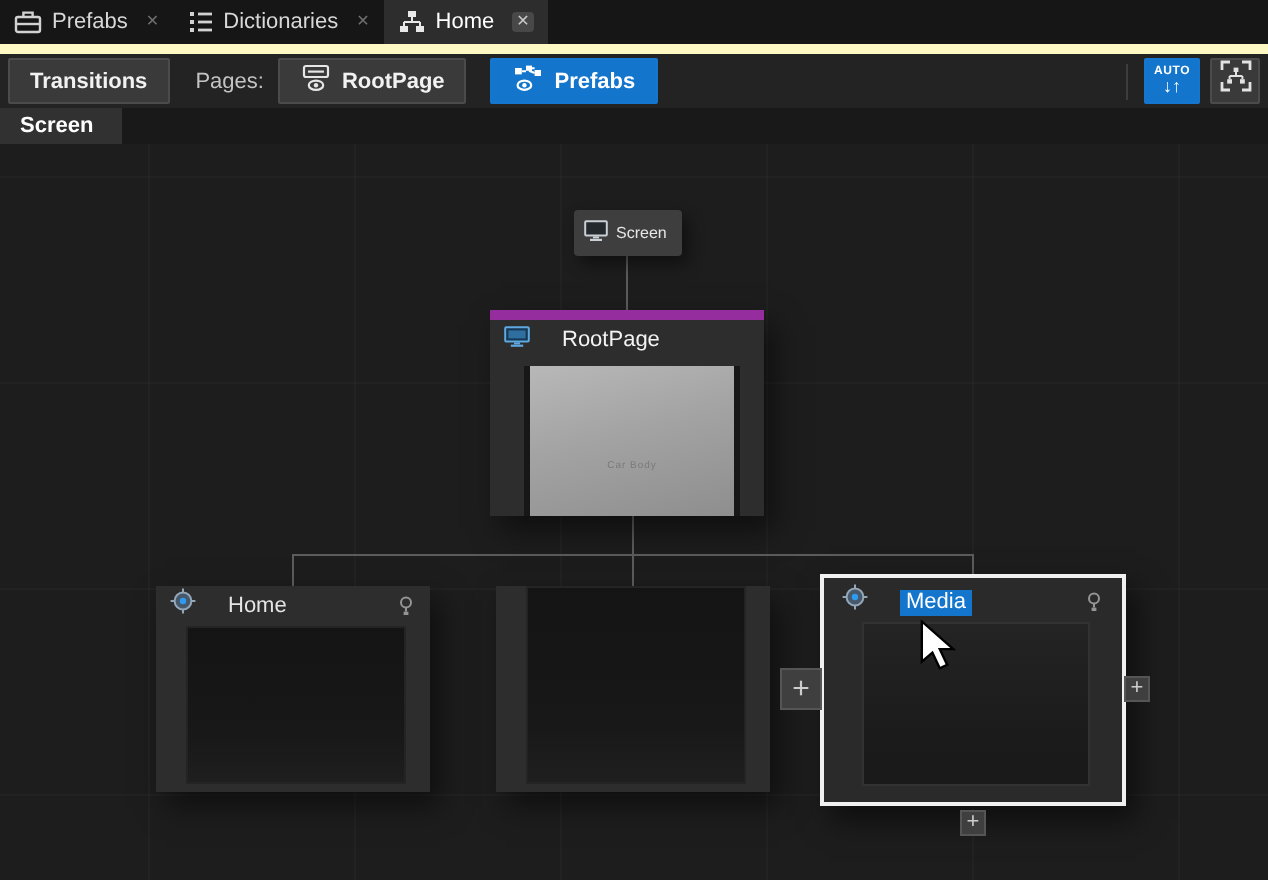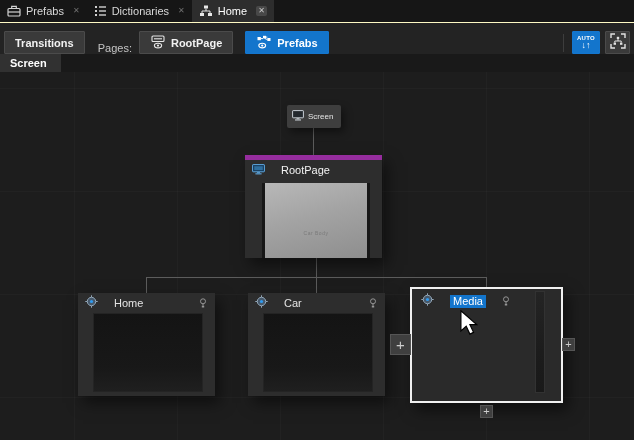--- a/index.html
+++ b/index.html
@@ -9,21 +9,21 @@
 
   
   .tabbar { height:22px; background:#161616; display:flex; align-items:stretch; }
   .tab { display:flex; align-items:center; gap:5px; padding:0 7px; color:#d8d8d8; font-size:11px; white-space:nowrap; }
   .tab.active { background:#2d2d2d; color:#fff; }
   .tab .tab-close { color:#6f6f6f; font-size:8px; margin-left:4px; line-height:1; }
   .tab.active .tab-close { background:#484848; border-radius:2px; padding:1px 2px; color:#c9c9c9; }
   .tab svg { display:block; }
 
   
-  .toolbar { height:32px; background:#232323; display:flex; align-items:flex-end; padding:0 4px; border-top:1px solid #fef9c3; }
+  .toolbar { height:32px; background:#232323; display:flex; align-items:center; padding:0 4px; border-top:5px solid #fef9c3; }
   .tbtn { height:23px; background:#3a3a3a; border:1px solid #4b4b4b; border-radius:1px;
           color:#f2f2f2; font-size:11px; font-weight:bold; display:flex; align-items:center; gap:5px; padding:0 10px; }
   .tbtn.blue { background:#1375cc; border-color:#1476ce; color:#fff; }
   .show-label { color:#c4c4c4; font-size:11px; margin:0 7px 0 13px; }
   .tb-right { margin-left:auto; display:flex; align-items:center; gap:5px; }
   .tb-sep { width:1px; height:18px; background:#3d3d3d; margin-right:3px; }
   .auto-btn { width:28px; height:23px; background:#1375cc; border:1px solid #1476ce; border-radius:1px;
               display:flex; flex-direction:column; align-items:center; justify-content:center; color:#fff; }
   .auto-txt { font-size:6px; font-weight:bold; line-height:6px; letter-spacing:.3px; }
   .auto-arrows { font-size:9px; font-weight:bold; line-height:9px; }
@@ -58,21 +58,21 @@
     background:linear-gradient(165deg,#b8b8b8 0%,#a3a3a3 45%,#8e8e8e 100%);
     border-left:3px solid #171717; border-right:3px solid #171717;
     display:flex; align-items:center; justify-content:center; }
   .root-caption { font-size:5px; color:#7a7a7a; margin-top:24px; letter-spacing:.5px; }
 
   .dark-preview { flex:1; margin:0 12px 4px 15px; border:1px solid #242424;
     background:linear-gradient(180deg,#141414 0%,#181818 70%,#1f1f1f 100%); }
 
   .media-wrap { position:absolute; left:410px; top:215px; width:153px; height:116px;
     border:2px solid #f0f0f0; background:#2a2a2a; padding:2px; box-shadow:5px 7px 14px rgba(0,0,0,.55); }
-  .media-node { width:100%; height:100%; background:#2a2a2a; display:flex; flex-direction:row;justify-content:space-between; }
+  .media-node { width:100%; height:100%; background:#2a2a2a; display:flex; flex-direction:column;justify-content:space-between; }
   .media-node .node-label.selected { background:#1375cc; color:#fff; padding:1px 3px; }
   .media-node .dark-preview { margin:0 14px 6px 17px;
     background:linear-gradient(180deg,#242424 0%,#1c1c1c 60%,#191919 100%); border-color:#323232; }
 
   .plus { position:absolute; background:#3f3f3f; border:1px solid #555; color:#cdcdcd;
     display:flex; align-items:center; justify-content:center; line-height:1; }
   .plus.big { left:390px; top:262px; width:21px; height:21px; font-size:15px; }
   .plus.small { width:13px; height:13px; font-size:11px; }
   .plus.right-of-media { left:562px; top:266px; }
   .plus.below-media { left:480px; top:333px; }
@@ -235,40 +235,20 @@
               <circle cx="4" cy="3.3" r="2.5" fill="none" stroke="#959595"></circle>
               <line x1="4" y1="5.8" x2="4" y2="7.8" stroke="#959595"></line>
               <rect x="2.8" y="7.8" width="2.4" height="1.7" fill="#959595"></rect>
             </svg>
         </span>
       </div>
       <div class="dark-preview"></div>
     </div>
 
     <div class="page-node" style="left:248px; top:221px;">
-      <div class="node-hdr">
-        <span>
-          <svg width="13" height="13" viewBox="0 0 13 13">
-              <line x1="6.5" y1="0.3" x2="6.5" y2="2.2" stroke="#93a7b8"></line>
-              <line x1="6.5" y1="10.8" x2="6.5" y2="12.7" stroke="#93a7b8"></line>
-              <line x1="0.3" y1="6.5" x2="2.2" y2="6.5" stroke="#93a7b8"></line>
-              <line x1="10.8" y1="6.5" x2="12.7" y2="6.5" stroke="#93a7b8"></line>
-              <circle cx="6.5" cy="6.5" r="4.2" fill="#46586a" stroke="#93a7b8"></circle>
-              <circle cx="6.5" cy="6.5" r="1.6" fill="#2f9bf0"></circle>
-            </svg>
-        </span>
-        <span class="node-label">Car</span>
-        <span class="bulb">
-          <svg width="8" height="11" viewBox="0 0 8 11">
-              <circle cx="4" cy="3.3" r="2.5" fill="none" stroke="#959595"></circle>
-              <line x1="4" y1="5.8" x2="4" y2="7.8" stroke="#959595"></line>
-              <rect x="2.8" y="7.8" width="2.4" height="1.7" fill="#959595"></rect>
-            </svg>
-        </span>
-      </div>
       <div class="dark-preview"></div>
     </div>
 
     <div class="media-wrap">
       <div class="media-node">
         <div class="node-hdr">
           <span>
             <svg width="13" height="13" viewBox="0 0 13 13">
                 <line x1="6.5" y1="0.3" x2="6.5" y2="2.2" stroke="#93a7b8"></line>
                 <line x1="6.5" y1="10.8" x2="6.5" y2="12.7" stroke="#93a7b8"></line>

